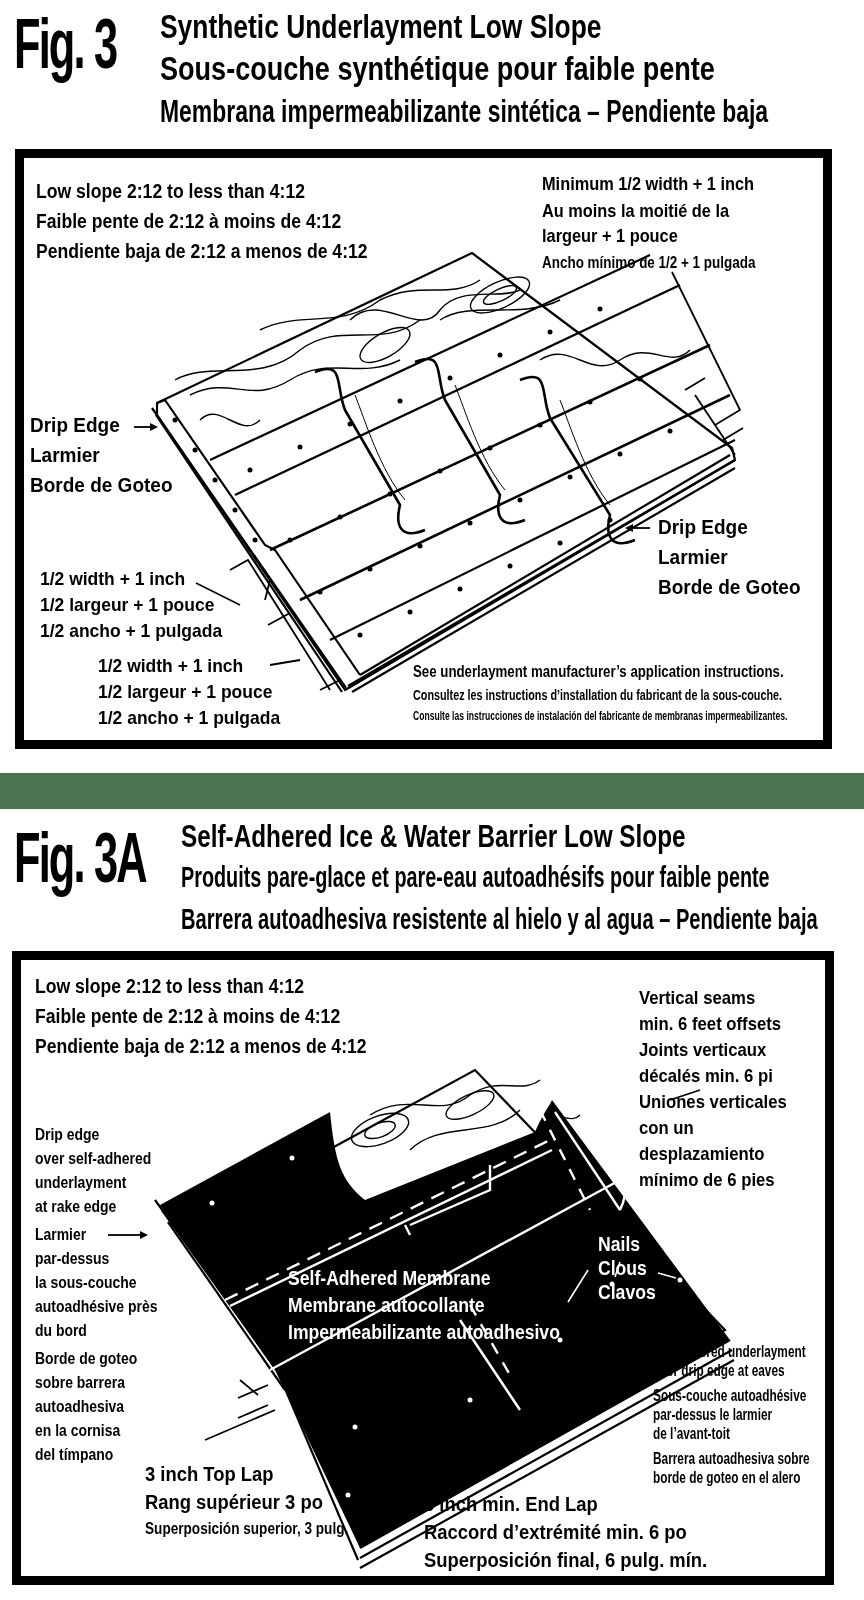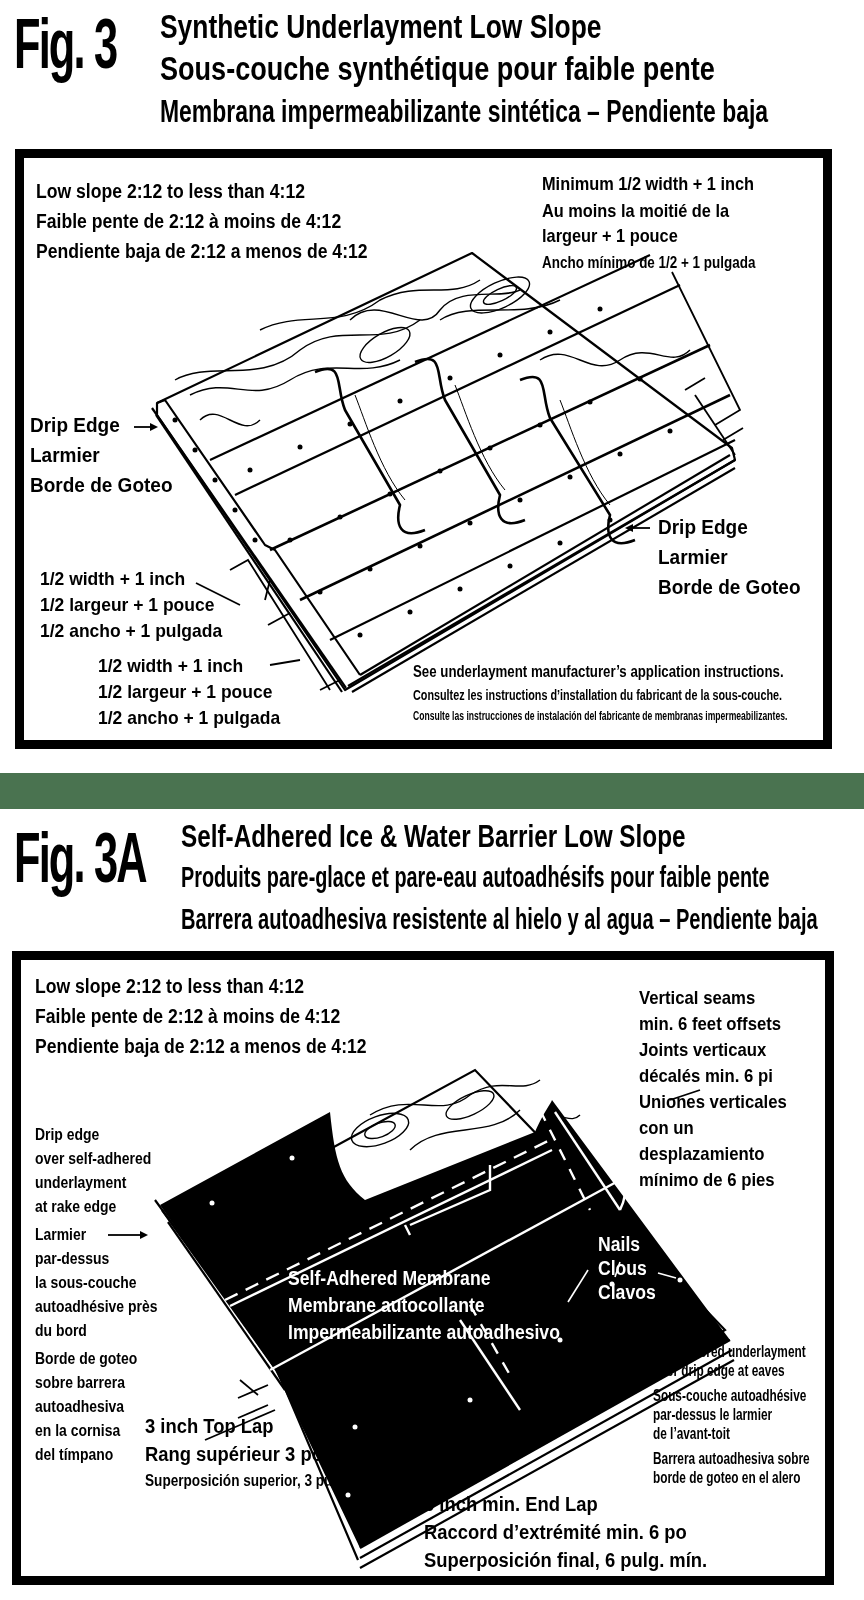--- a/index.html
+++ b/index.html
@@ -294,21 +294,21 @@
 <div class="lbl" style="left:653px; top:1342px; font-size:16px; line-height:19px; transform:scaleX(0.74);">
   <div>Self-adhered underlayment</div>
   <div>over drip edge at eaves</div>
   <div style="margin-top:6px;">Sous-couche autoadhésive</div>
   <div>par-dessus le larmier</div>
   <div>de l’avant-toit</div>
   <div style="margin-top:6px;">Barrera autoadhesiva sobre</div>
   <div>borde de goteo en el alero</div>
 </div>
 
-<div class="lbl" style="left:145px; top:1412px;">
+<div class="lbl" style="left:145px; top:1460px;">
   <div style="font-size:20px; line-height:28px; transform:scaleX(0.92); transform-origin:left;">3 inch Top Lap</div>
   <div style="font-size:20px; line-height:28px; transform:scaleX(0.92); transform-origin:left;">Rang supérieur 3 po</div>
   <div style="font-size:17px; line-height:26px; transform:scaleX(0.80); transform-origin:left;">Superposición superior, 3 pulg.</div>
 </div>
 
 <div class="lbl" style="left:424px; top:1490px; font-size:20px; line-height:28px; transform:scaleX(0.92);">
   <div>6 inch min. End Lap</div>
   <div>Raccord d’extrémité min. 6 po</div>
   <div>Superposición final, 6 pulg. mín.</div>
 </div>

